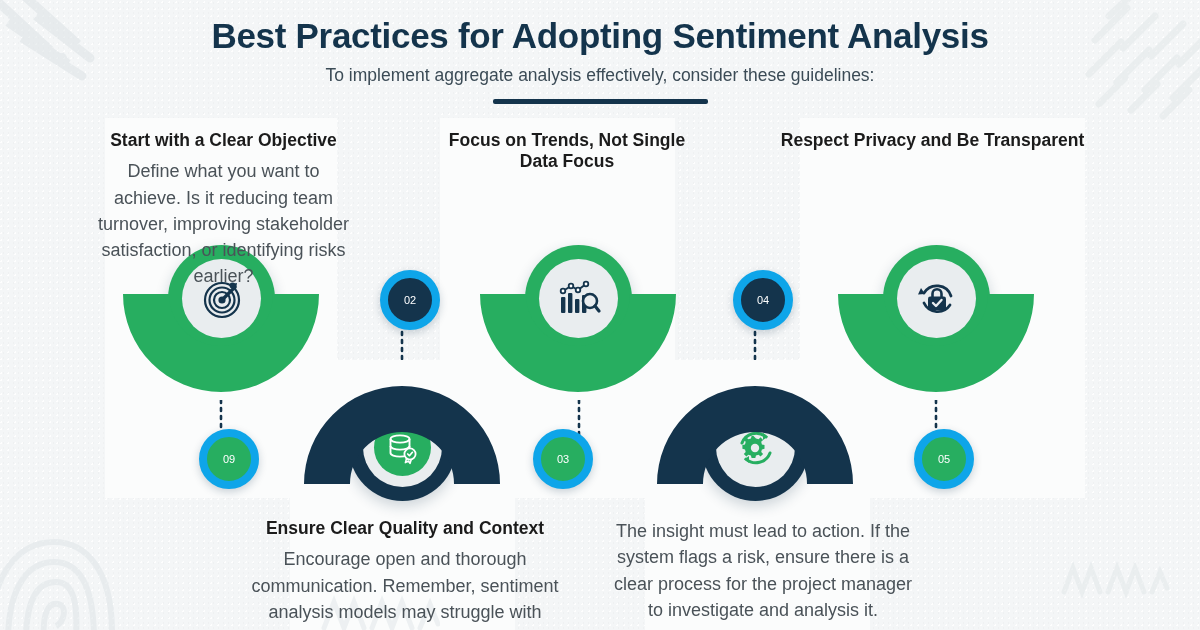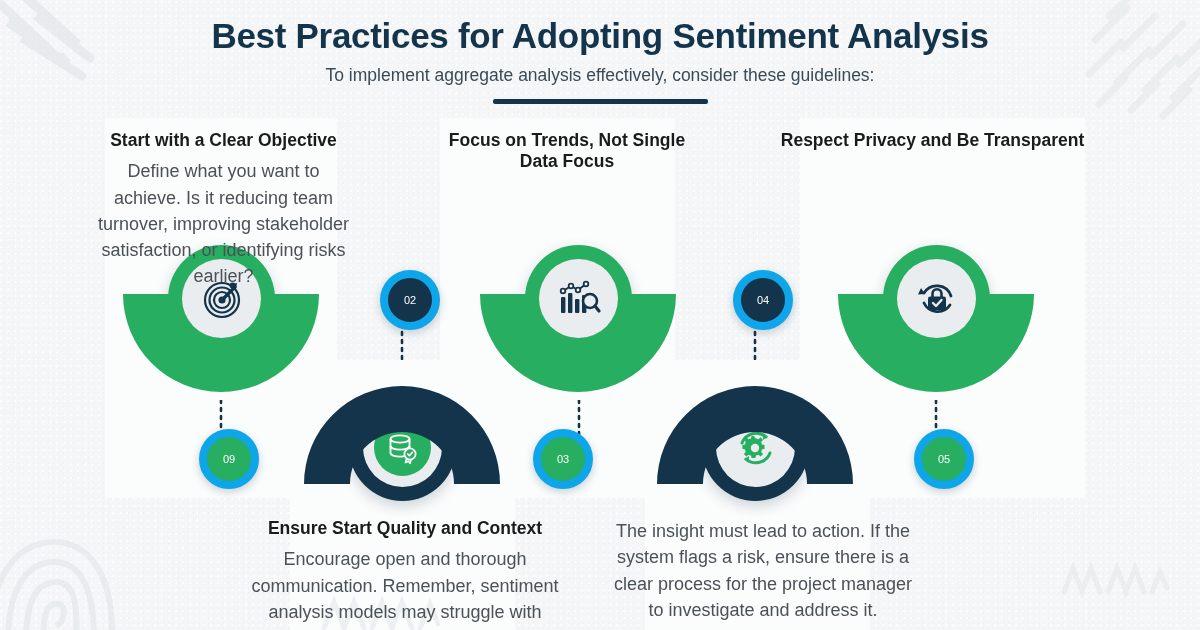--- a/index.html
+++ b/index.html
@@ -183,21 +183,21 @@
     </div>
   </div>
 </div>
 <svg class="dots" style="left:400px;top:308px;" width="4" height="52">
   <line x1="2" y1="0" x2="2" y2="52" stroke="#14344c" stroke-width="2.6" stroke-dasharray="3 5" stroke-linecap="round"></line>
 </svg>
 <div class="badge navy" style="left:380px;top:270px;width:44px;height:44px;">
   <span>02</span>
 </div>
 <div class="txt" style="left:250px;top:518px;width:310px;">
-  <h3>Ensure Start Quality and Context</h3>
+  <h3>Ensure Clear Quality and Context</h3>
   <p>Encourage open and thorough communication. Remember, sentiment analysis models may struggle with sarcasm or industry-specific jargon initially, so human oversight is crucial.</p>
 </div>
 
 <div class="txt" style="left:432px;top:130px;width:270px;">
   <h3>Focus on Trends, Not Single Data Focus</h3>
 </div>
 <div class="node" style="left:480px;top:248px;width:196px;height:172px;">
   <svg class="arc" width="196" height="172" viewBox="0 0 196 172">
     <path d="M0 46 a98 98 0 0 0 196 0 l-46 0 a52 52 0 0 1 -104 0 z" fill="#27ae60"></path>
   </svg>
@@ -249,21 +249,21 @@
     </svg>
   </div>
 </div>
 <svg class="dots" style="left:753px;top:308px;" width="4" height="52">
   <line x1="2" y1="0" x2="2" y2="52" stroke="#14344c" stroke-width="2.6" stroke-dasharray="3 5" stroke-linecap="round"></line>
 </svg>
 <div class="badge navy" style="left:733px;top:270px;width:44px;height:44px;">
   <span>04</span>
 </div>
 <div class="txt" style="left:608px;top:518px;width:310px;">
-  <p>The insight must lead to action. If the system flags a risk, ensure there is a clear process for the project manager to investigate and address it.</p>
+  <p>The insight must lead to action. If the system flags a risk, ensure there is a clear process for the project manager to investigate and analysis it.</p>
 </div>
 
 <div class="txt" style="left:770px;top:130px;width:325px;">
   <h3>Respect Privacy and Be Transparent</h3>
 </div>
 <div class="node" style="left:838px;top:248px;width:196px;height:172px;">
   <svg class="arc" width="196" height="172" viewBox="0 0 196 172">
     <path d="M0 46 a98 98 0 0 0 196 0 l-46 0 a52 52 0 0 1 -104 0 z" fill="#27ae60"></path>
   </svg>
 </div>

